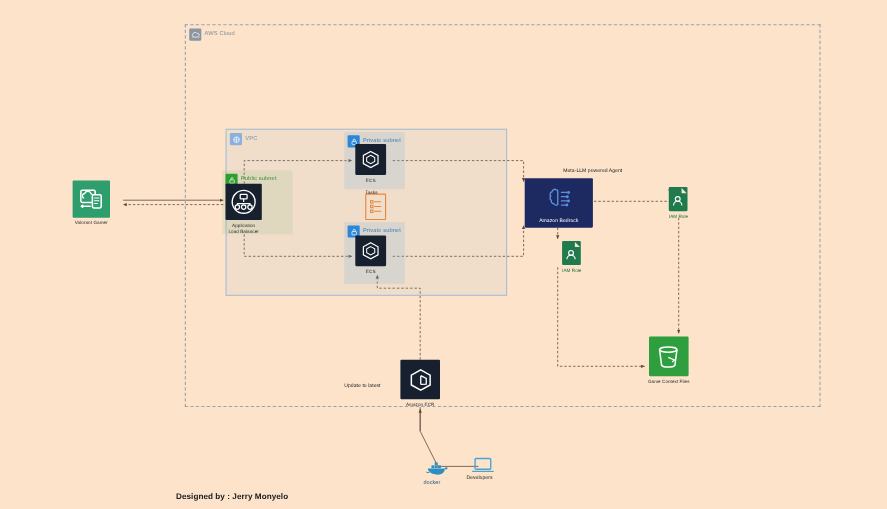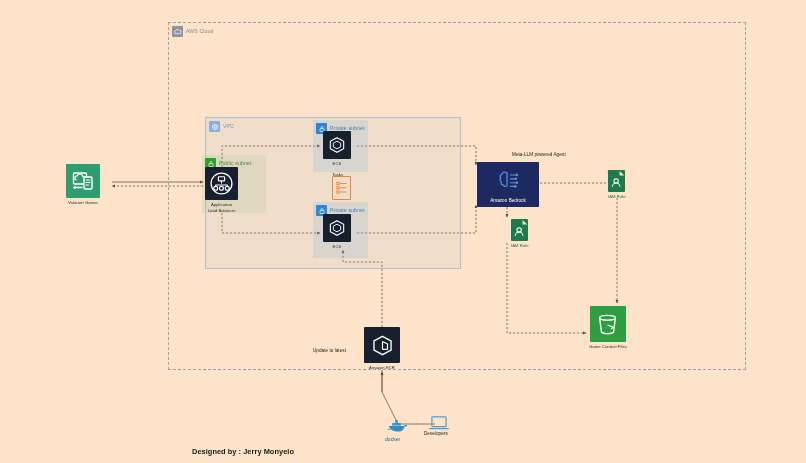--- a/index.html
+++ b/index.html
@@ -144,21 +144,20 @@
     white-space: nowrap;
     letter-spacing: 0.05px;
   }
   .l-agent  { left: 512px; top: 152px; }
   .l-update { left: 313px; top: 348px; }
   .l-credit {
     left: 160px; top: 447px;
     font-size: 7.4px;
     font-weight: bold;
     color: #1a1a1a;
-    margin-left: 32px;
   }
   .l-tasks {
     left: 332px; top: 172px;
     font-size: 4.3px;
     color: #2b2b2b;
   }
   .l-docker {
     left: 385px; top: 436px;
     font-size: 5px;
     color: #2b5d80;

